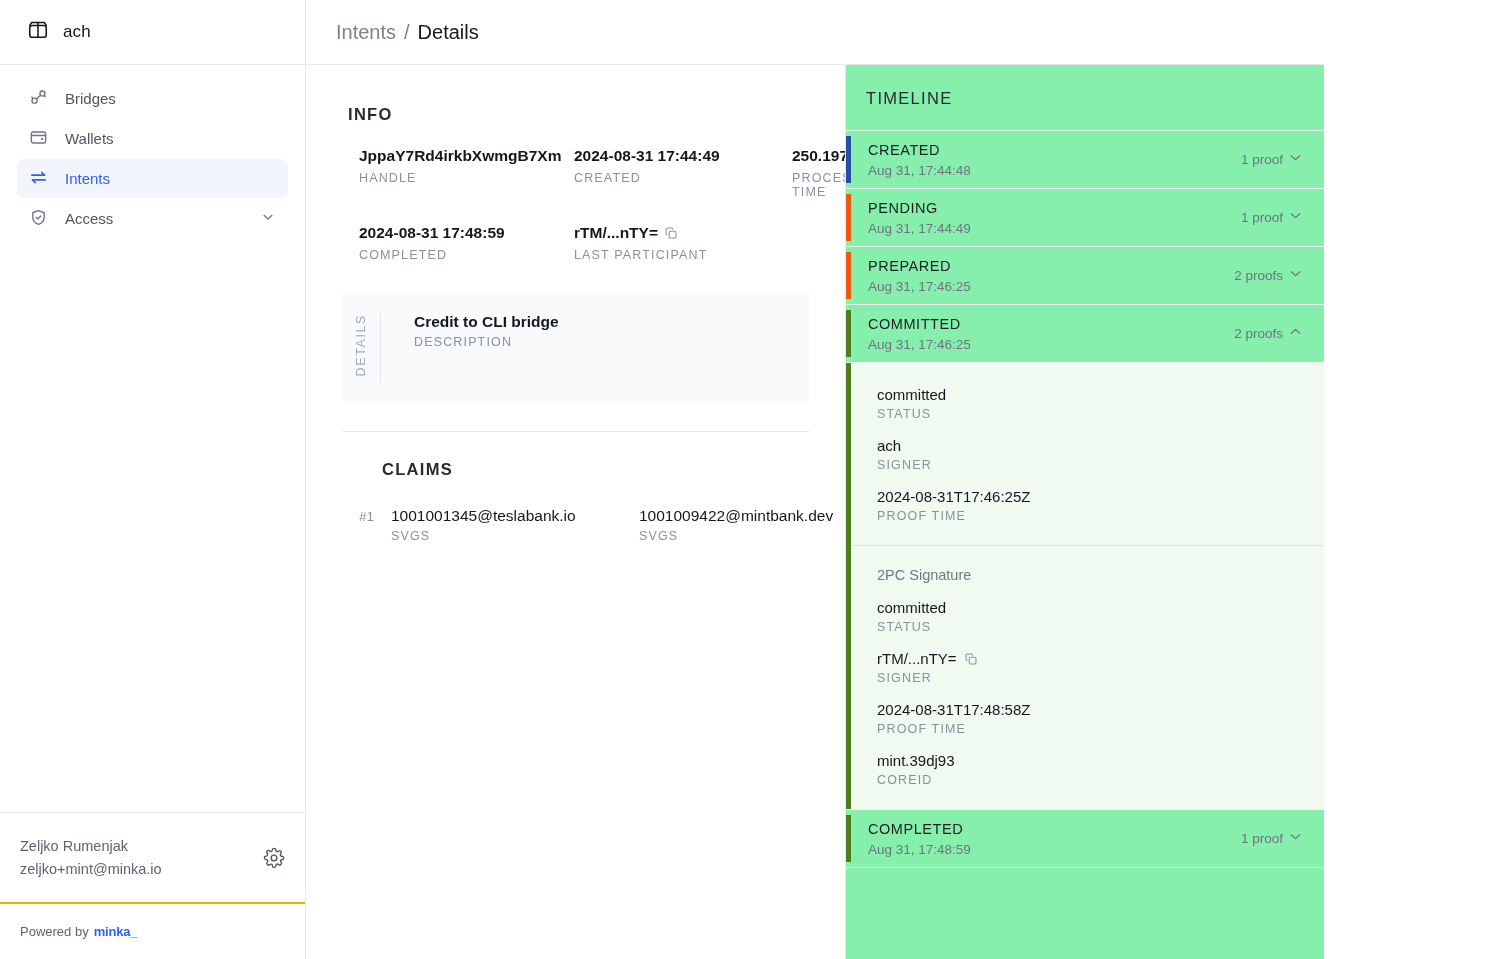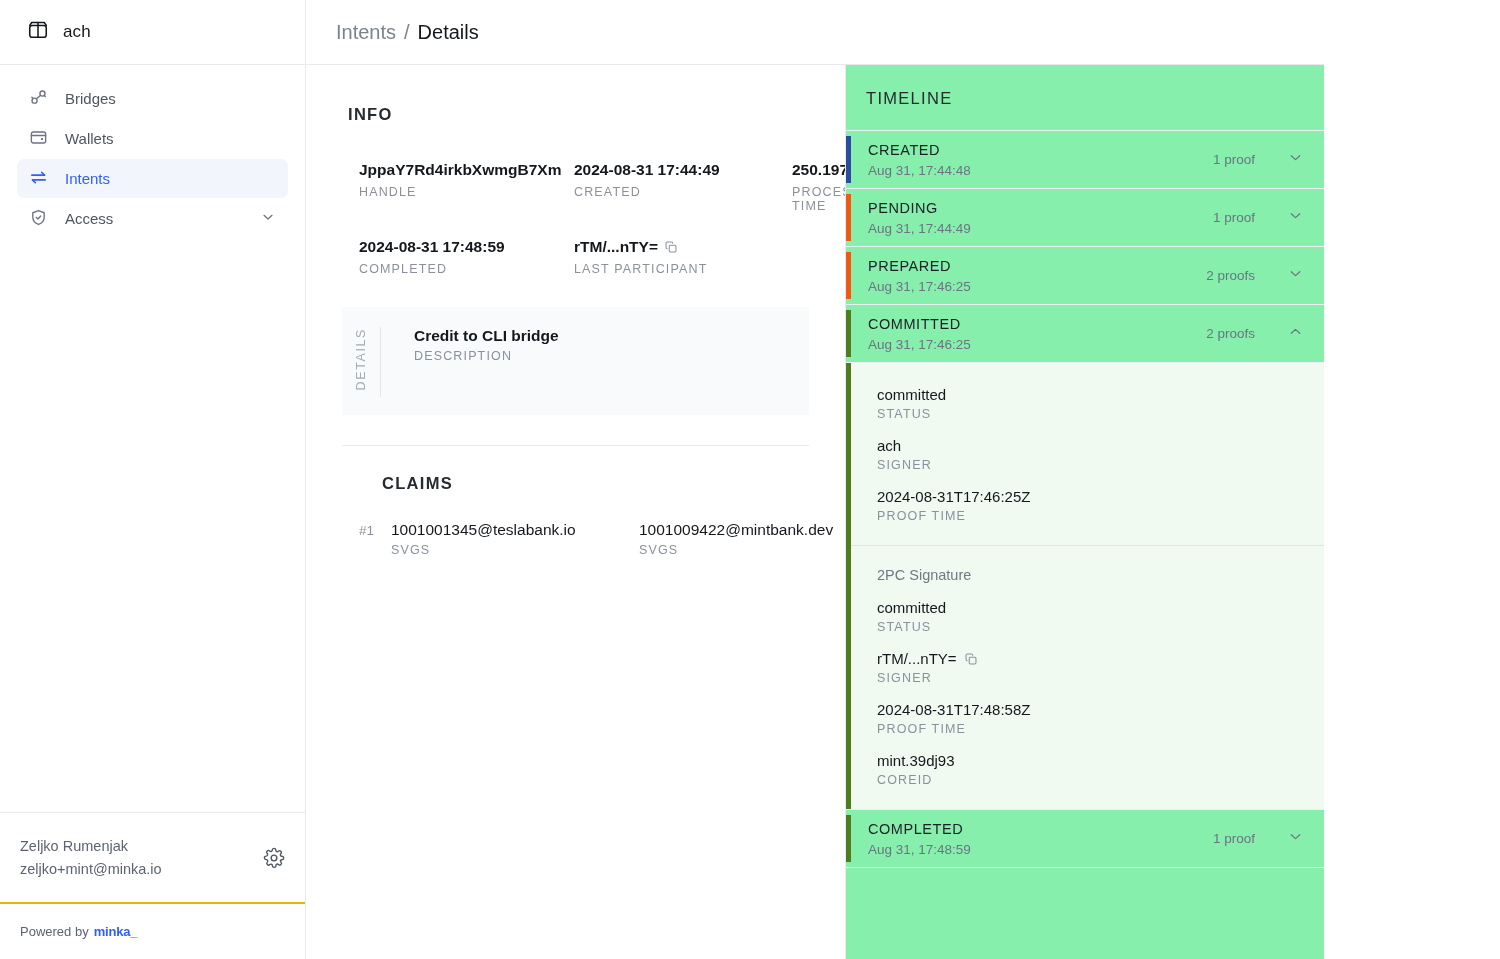--- a/index.html
+++ b/index.html
@@ -109,21 +109,21 @@
     border-right: 1px solid #e8eaee;
     padding: 0 0 0 0;
     overflow: hidden;
   }
   .section-pad { padding: 40px 36px 0 36px; max-width: 1018px; }
   .section-title {
     font-size: 16.5px;
     letter-spacing: 1.3px;
     color: #262b31;
     margin-left: 6px;
-    margin-bottom: 36px;
+    margin-bottom: 22px;
   }
   .info-grid {
     display: grid;
     grid-template-columns: 215px 218px 1fr;
     row-gap: 24px;
     padding-left: 17px;
   }
   .field-val {
     font-size: 15.5px;
     font-weight: 700;
@@ -212,21 +212,21 @@
     border-top: 1px solid #eceef2;
     height: 58px;
     padding: 0 20px 0 0;
     position: relative;
     cursor: pointer;
   }
   .tl-bar { width: 5px; flex: 0 0 5px; align-self: stretch; margin: 5px 0; }
   .tl-main { flex: 1 1 auto; padding-left: 17px; }
   .tl-state { font-size: 14.5px; letter-spacing: .55px; color: #1c2026; line-height: 1.35; }
   .tl-time { font-size: 13.5px; color: #6c7483; margin-top: 2px; }
-  .tl-right { display: flex; align-items: center; gap: 32px; }
+  .tl-right { display: flex; align-items: center; gap: 4px; }
   .tl-proof { font-size: 13.5px; color: #6c7483; }
 
   .tl-panel {
     background: #f0faf0;
     display: flex;
     border-top: 1px solid #eceef2;
   }
   .tl-panel-bar { width: 5px; flex: 0 0 5px; background: #4d7d1e; }
   .tl-panel-body { flex: 1 1 auto; padding: 21px 20px 22px 26px; }
   .tl-panel-title { font-size: 14.5px; color: #6f7a86; margin-bottom: 14px; }

